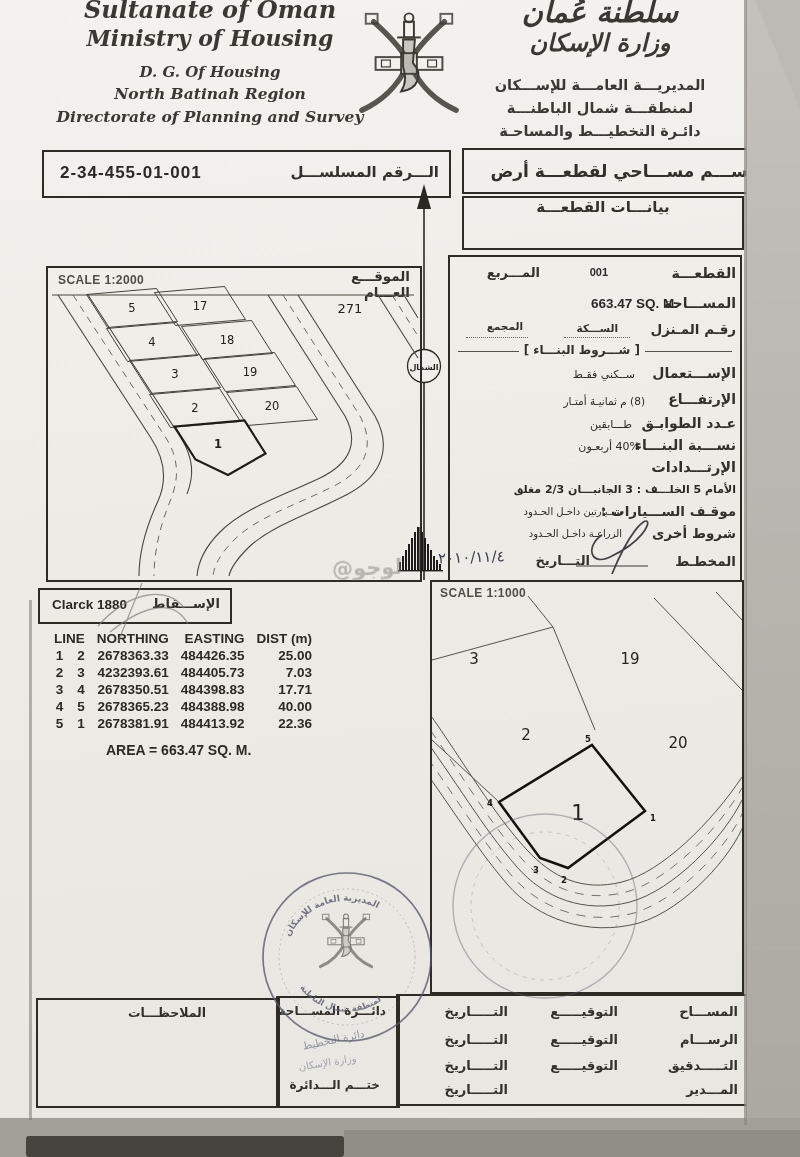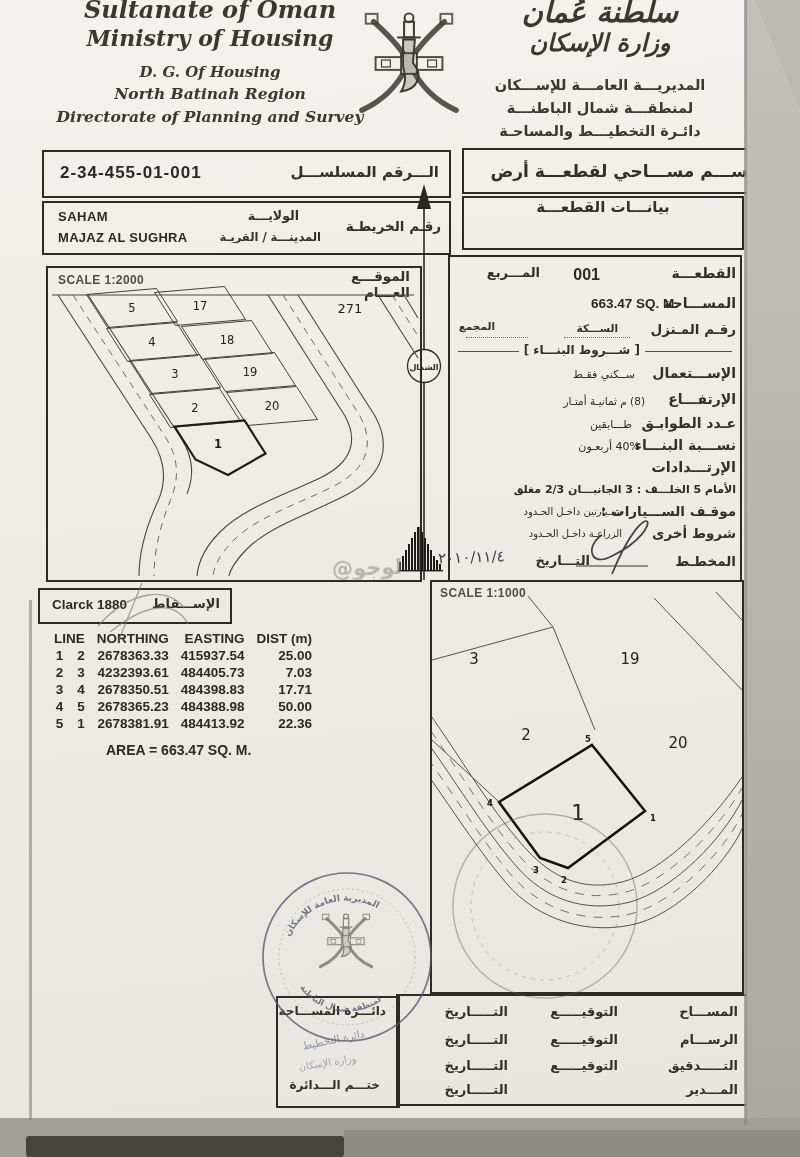--- a/index.html
+++ b/index.html
@@ -44,27 +44,20 @@
   </div>
 
   <div class="abs box" style="left:42px;top:150px;width:405px;height:44px;">
     <span class="abs ar b lbl" style="right:10px;top:11px;font-size:15px;">الـــرقم المسلســـل</span>
     <span class="abs lat b val" style="left:16px;top:11px;font-size:17px;letter-spacing:1px;">2-34-455-01-001</span>
   </div>
   <div class="abs box" style="left:462px;top:148px;width:278px;height:42px;display:flex;align-items:center;justify-content:center;padding-left:21px;">
     <span class="ar b lbl" style="font-size:17px;">رســـم مســـاحي لقطعـــة أرض</span>
   </div>
 
-  <div class="abs box" style="left:42px;top:201px;width:405px;height:50px;">
-    <span class="abs ar b lbl" style="right:8px;top:15px;font-size:13.5px;">رقـم الخريطـة</span>
-    <span class="abs ar b lbl" style="right:150px;top:5px;font-size:12.5px;">الولايـــة</span>
-    <span class="abs ar b lbl" style="right:128px;top:27px;font-size:11.5px;">المدينـــة / القريـة</span>
-    <span class="abs lat b val" style="left:14px;top:6px;font-size:13px;letter-spacing:.5px;">SAHAM</span>
-    <span class="abs lat b val" style="left:14px;top:27px;font-size:13px;letter-spacing:.3px;">MAJAZ AL SUGHRA</span>
-  </div>
   <div class="abs box" style="left:462px;top:196px;width:278px;height:50px;display:flex;align-items:flex-start;justify-content:center;">
     <span class="ar b lbl" style="font-size:15px;">بيانـــات القطعـــة</span>
   </div>
 
   <svg class="abs noptr" style="left:408px;top:182px;" width="34" height="402" viewBox="0 0 34 402">
     <line x1="16" y1="24" x2="16" y2="398" stroke="#2a2823" stroke-width="1.6"></line>
     <polygon points="16,2 9,27 23,27" fill="#2a2823"></polygon>
     <circle cx="16" cy="184" r="16.5" fill="#f0eeea" stroke="#2a2823" stroke-width="1.3"></circle>
     <text x="16" y="187.5" text-anchor="middle" font-size="8" fill="#2a2823" font-weight="bold">الشمال</text>
   </svg>
@@ -108,29 +101,29 @@
       <text x="127" y="110" text-anchor="middle">3</text>
       <text x="202" y="108" text-anchor="middle">19</text>
       <text x="147" y="144" text-anchor="middle">2</text>
       <text x="224" y="142" text-anchor="middle">20</text>
       <text x="170" y="180" text-anchor="middle" font-weight="bold">1</text>
     </g>
   </svg>
 
   <div class="abs box ar" style="left:448px;top:255px;width:290px;height:323px;">
     <span class="abs b lbl" style="right:4px;top:8px;font-size:14px;">القطعـــة</span>
-    <span class="abs lat b val" style="right:140px;top:9px;font-size:16px;margin-left:19px;">001</span>
+    <span class="abs lat b val" style="right:132px;top:9px;font-size:11px;margin-left:19px;">001</span>
     <span class="abs b lbl" style="right:200px;top:8px;font-size:13px;">المـــربع</span>
 
     <span class="abs b lbl" style="right:4px;top:38px;font-size:14px;">المســـاحة</span>
     <span class="abs lat b val" style="right:62px;top:39px;font-size:13.5px;direction:ltr;">663.47 SQ. M.</span>
 
     <span class="abs b lbl" style="right:4px;top:64px;font-size:13.5px;">رقـم المـنزل</span>
     <span class="abs b lbl" style="right:122px;top:65px;font-size:10.5px;">الســـكة</span>
-    <span class="abs b lbl" style="right:245px;top:63px;font-size:10.5px;">المجمع</span>
+    <span class="abs b lbl" style="right:217px;top:63px;font-size:10.5px;">المجمع</span>
     <span class="abs dotted" style="right:110px;top:64px;width:66px;height:16px;"></span>
     <span class="abs dotted" style="right:212px;top:64px;width:62px;height:16px;"></span>
 
     <div class="abs" style="right:8px;left:8px;top:94px;border-top:1.2px solid #56524b;"></div>
     <span class="abs b lbl" style="right:95px;top:86px;background:#f0eee9;padding:0 5px;font-size:12px;">[ شـــروط البنـــاء ]</span>
 
     <span class="abs b lbl" style="right:4px;top:108px;font-size:14px;">الإســـتعمال</span>
     <span class="abs val" style="right:105px;top:111px;font-size:11px;">ســكني فقـط</span>
 
     <span class="abs b lbl" style="right:4px;top:134px;font-size:14px;">الإرتفـــاع</span>
@@ -168,21 +161,21 @@
           <tr>
         <th colspan="2" style="text-align:center;">LINE</th>
         <th>NORTHING</th>
         <th>EASTING</th>
         <th>DIST (m)</th>
       </tr>
       <tr>
         <td>1</td>
             <td>2</td>
         <td>2678363.33</td>
-            <td>415937.54</td>
+            <td>484426.35</td>
             <td>25.00</td>
       </tr>
       <tr>
         <td>2</td>
             <td>3</td>
         <td>4232393.61</td>
             <td>484405.73</td>
             <td>7.03</td>
       </tr>
       <tr>
@@ -190,21 +183,21 @@
             <td>4</td>
         <td>2678350.51</td>
             <td>484398.83</td>
             <td>17.71</td>
       </tr>
       <tr>
         <td>4</td>
             <td>5</td>
         <td>2678365.23</td>
             <td>484388.98</td>
-            <td>50.00</td>
+            <td>40.00</td>
       </tr>
       <tr>
         <td>5</td>
             <td>1</td>
         <td>2678381.91</td>
             <td>484413.92</td>
             <td>22.36</td>
       </tr>
     </tbody>
       </table>
@@ -241,20 +234,23 @@
       <g font-size="8.5" fill="#1b1915" font-weight="bold" font-family="&quot;DejaVu Sans&quot;,sans-serif">
         <text x="153" y="160">5</text>
         <text x="55" y="224">4</text>
         <text x="218" y="239">1</text>
         <text x="101" y="291">3</text>
         <text x="129" y="301">2</text>
       </g>
     </svg>
   </div>
 
+  <div class="abs box" style="left:36px;top:998px;width:240px;height:106px;">
+    <span class="abs ar b lbl" style="right:72px;top:5px;font-size:12.5px;">الملاحظـــات</span>
+  </div>
   <div class="abs box" style="left:276px;top:996px;width:120px;height:108px;">
     <span class="abs ar b lbl" style="right:12px;top:6px;font-size:12px;white-space:nowrap;">دائـــرة المســـاحة</span>
     <span class="abs ar b lbl" style="right:18px;top:80px;font-size:12px;white-space:nowrap;">ختـــم الـــدائرة</span>
   </div>
   <div class="abs box" style="left:396px;top:994px;width:348px;height:108px;">
     <div class="abs ar" style="right:0;left:0;top:8px;">
       <span class="abs b lbl" style="right:8px;font-size:13px;">المســـاح</span>
       <span class="abs b lbl" style="right:128px;font-size:13px;">التوقيـــــع</span>
       <span class="abs b lbl" style="right:238px;font-size:13px;">التـــــاريخ</span>
     </div>

